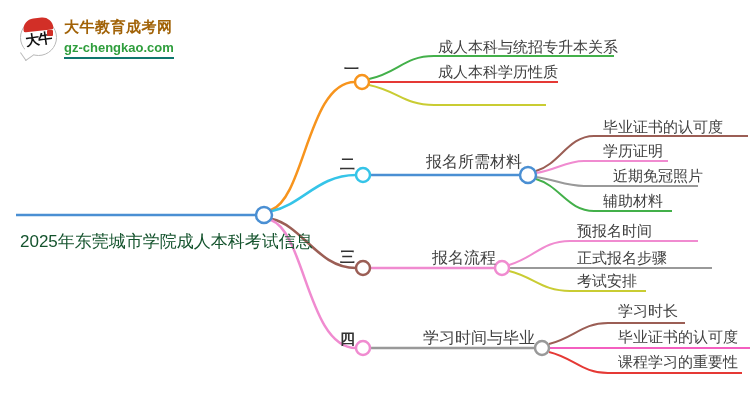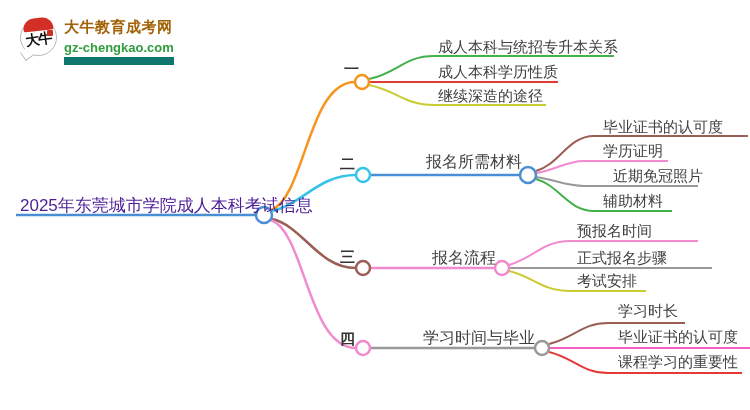--- a/index.html
+++ b/index.html
@@ -4,21 +4,21 @@
 <style>
   html,body{margin:0;padding:0;}
   body{
     width:750px;height:410px;background:#ffffff;overflow:hidden;
     font-family:"Liberation Sans","DejaVu Sans",sans-serif;
     position:relative;
   }
   .stage{position:absolute;left:0;top:0;width:750px;height:410px;}
   svg.lines{position:absolute;left:0;top:0;}
   .label{position:absolute;white-space:nowrap;color:#404040;line-height:1;}
-  .root-title{font-size:17px;color:#4c1d95;letter-spacing:0;}
+  .root-title{font-size:17px;color:#14532d;letter-spacing:0;margin-top:36px;}
   .num{font-size:15px;color:#333;font-weight:bold;}
   .topic{font-size:16px;}
   .leaf{font-size:15px;}
 
   
   .logo{position:absolute;left:20px;top:16px;width:200px;height:46px;}
   .badge{position:absolute;left:0;top:3px;width:35px;height:35px;background:#fff;
          border:1px solid #b9b9b9;border-radius:50%;}
   .badge::after{content:"";position:absolute;left:1px;bottom:-4px;width:9px;height:9px;
          background:#fff;border-right:1px solid #b9b9b9;border-bottom:1px solid #b9b9b9;
@@ -26,21 +26,21 @@
   .badge-arc{position:absolute;left:2px;top:-2px;width:30px;height:13px;
          background:#d22f27;border-radius:15px 15px 3px 3px;transform:rotate(-6deg);}
   .badge-text{position:absolute;left:0;top:6px;width:35px;height:28px;display:flex;
          align-items:center;justify-content:center;font-size:14px;font-weight:bold;
          color:#111;transform:rotate(-8deg);letter-spacing:-1px;}
   .badge-seal{position:absolute;right:3px;top:10px;width:6px;height:6px;background:#d22f27;
          border-radius:1px;}
   .logo-text{position:absolute;left:44px;top:2px;}
   .site-name{font-size:15px;font-weight:bold;color:#a16207;letter-spacing:0.5px;}
   .site-url{display:inline-block;font-size:13px;font-weight:bold;color:#2f9e3d;
-         margin-top:3px;padding-bottom:2px;border-bottom:8px solid #0f766e;}
+         margin-top:3px;padding-bottom:2px;border-bottom:2px solid #0f766e;}
 </style>
 </head>
 <body>
 
 <div class="stage">
 
   <svg class="lines" width="750" height="410" viewBox="0 0 750 410">
 
     <path d="M 16 215 H 256" stroke="#4a8fd3" stroke-width="2.5" fill="none"></path>
 
@@ -97,21 +97,20 @@
   <div class="label num" style="left:340px;top:156px;">二</div>
   <div class="label num" style="left:340px;top:249px;">三</div>
   <div class="label num" style="left:340px;top:331px;">四</div>
 
   <div class="label topic" style="left:426px;top:154px;">报名所需材料</div>
   <div class="label topic" style="left:432px;top:250px;">报名流程</div>
   <div class="label topic" style="left:423px;top:330px;">学习时间与毕业</div>
 
   <div class="label leaf" style="left:438px;top:39px;">成人本科与统招专升本关系</div>
   <div class="label leaf" style="left:438px;top:64px;text-align:right;">成人本科学历性质</div>
-  <div class="label leaf" style="left:438px;top:88px;">继续深造的途径</div>
 
   <div class="label leaf" style="left:603px;top:119px;">毕业证书的认可度</div>
   <div class="label leaf" style="left:603px;top:143px;">学历证明</div>
   <div class="label leaf" style="left:603px;top:168px;margin-left:10px;">近期免冠照片</div>
   <div class="label leaf" style="left:603px;top:193px;">辅助材料</div>
 
   <div class="label leaf" style="left:577px;top:223px;">预报名时间</div>
   <div class="label leaf" style="left:577px;top:250px;">正式报名步骤</div>
   <div class="label leaf" style="left:577px;top:273px;">考试安排</div>
 

